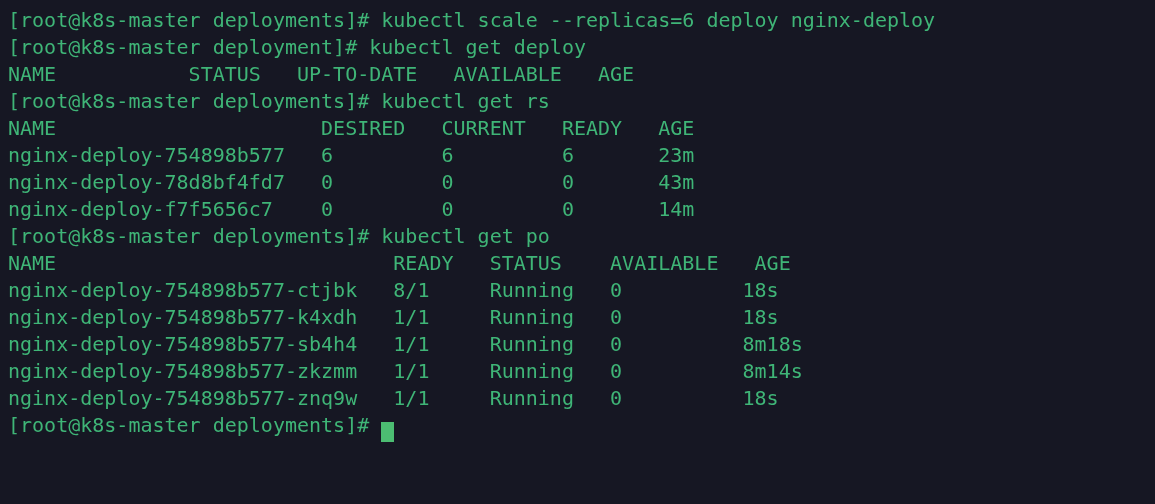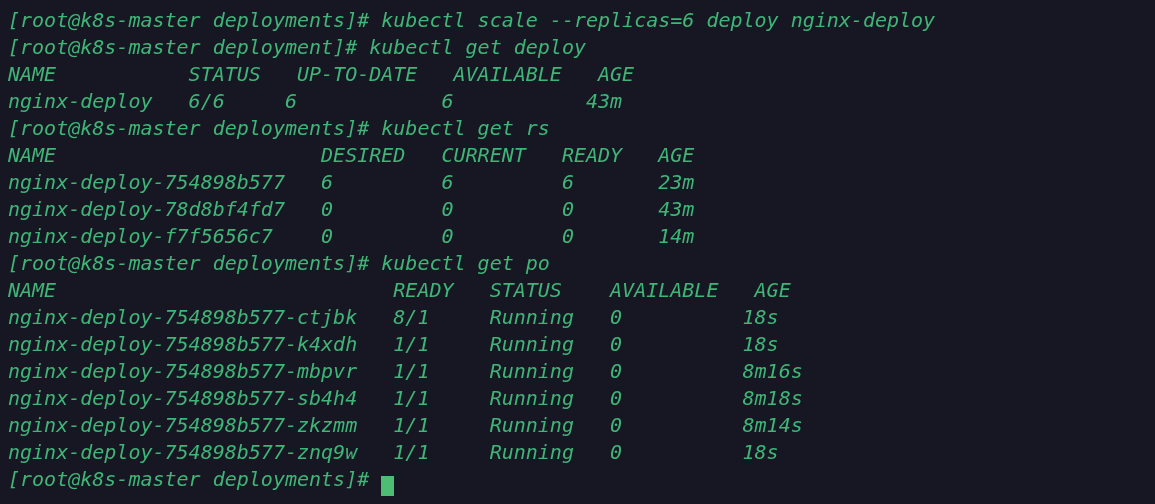--- a/index.html
+++ b/index.html
@@ -18,21 +18,20 @@
     height: 504px;
     box-sizing: border-box;
     overflow: hidden;
     padding: 7px 0 0 8px;
     background: #161723;
     font-family: "DejaVu Sans Mono", monospace;
     font-size: 20px;
     line-height: 27px;
     color: #3fb577;
     cursor: text;
-    font-style: italic;
   }
   .line {
     white-space: pre;
     height: 27px;
   }
   .cursor {
     display: inline-block;
     width: 13px;
     height: 20px;
     background: #4cbd72;
@@ -40,28 +39,26 @@
     transform: translateY(5px);
   }
 </style>
 </head>
 <body style="background: rgb(22, 23, 35);">
 
 <div class="terminal" id="screen" style="background: rgb(22, 23, 35); color: rgb(63, 181, 119);">
     <div class="line">[root@k8s-master deployments]# kubectl scale --replicas=6 deploy nginx-deploy</div>
     <div class="line">[root@k8s-master deployment]# kubectl get deploy</div>
     <div class="line">NAME           STATUS   UP-TO-DATE   AVAILABLE   AGE</div>
-    <div class="line">nginx-deploy   6/6     6            6           43m</div>
     <div class="line">[root@k8s-master deployments]# kubectl get rs</div>
     <div class="line">NAME                      DESIRED   CURRENT   READY   AGE</div>
     <div class="line">nginx-deploy-754898b577   6         6         6       23m</div>
     <div class="line">nginx-deploy-78d8bf4fd7   0         0         0       43m</div>
     <div class="line">nginx-deploy-f7f5656c7    0         0         0       14m</div>
     <div class="line">[root@k8s-master deployments]# kubectl get po</div>
     <div class="line">NAME                            READY   STATUS    AVAILABLE   AGE</div>
     <div class="line">nginx-deploy-754898b577-ctjbk   8/1     Running   0          18s</div>
     <div class="line">nginx-deploy-754898b577-k4xdh   1/1     Running   0          18s</div>
-    <div class="line">nginx-deploy-754898b577-mbpvr   1/1     Running   0          8m16s</div>
     <div class="line">nginx-deploy-754898b577-sb4h4   1/1     Running   0          8m18s</div>
     <div class="line">nginx-deploy-754898b577-zkzmm   1/1     Running   0          8m14s</div>
     <div class="line">nginx-deploy-754898b577-znq9w   1/1     Running   0          18s</div>
     <div class="line">[root@k8s-master deployments]# <span class="cursor" style="background: rgb(76, 189, 114);"></span></div>
   </div>
 
 </body></html>

